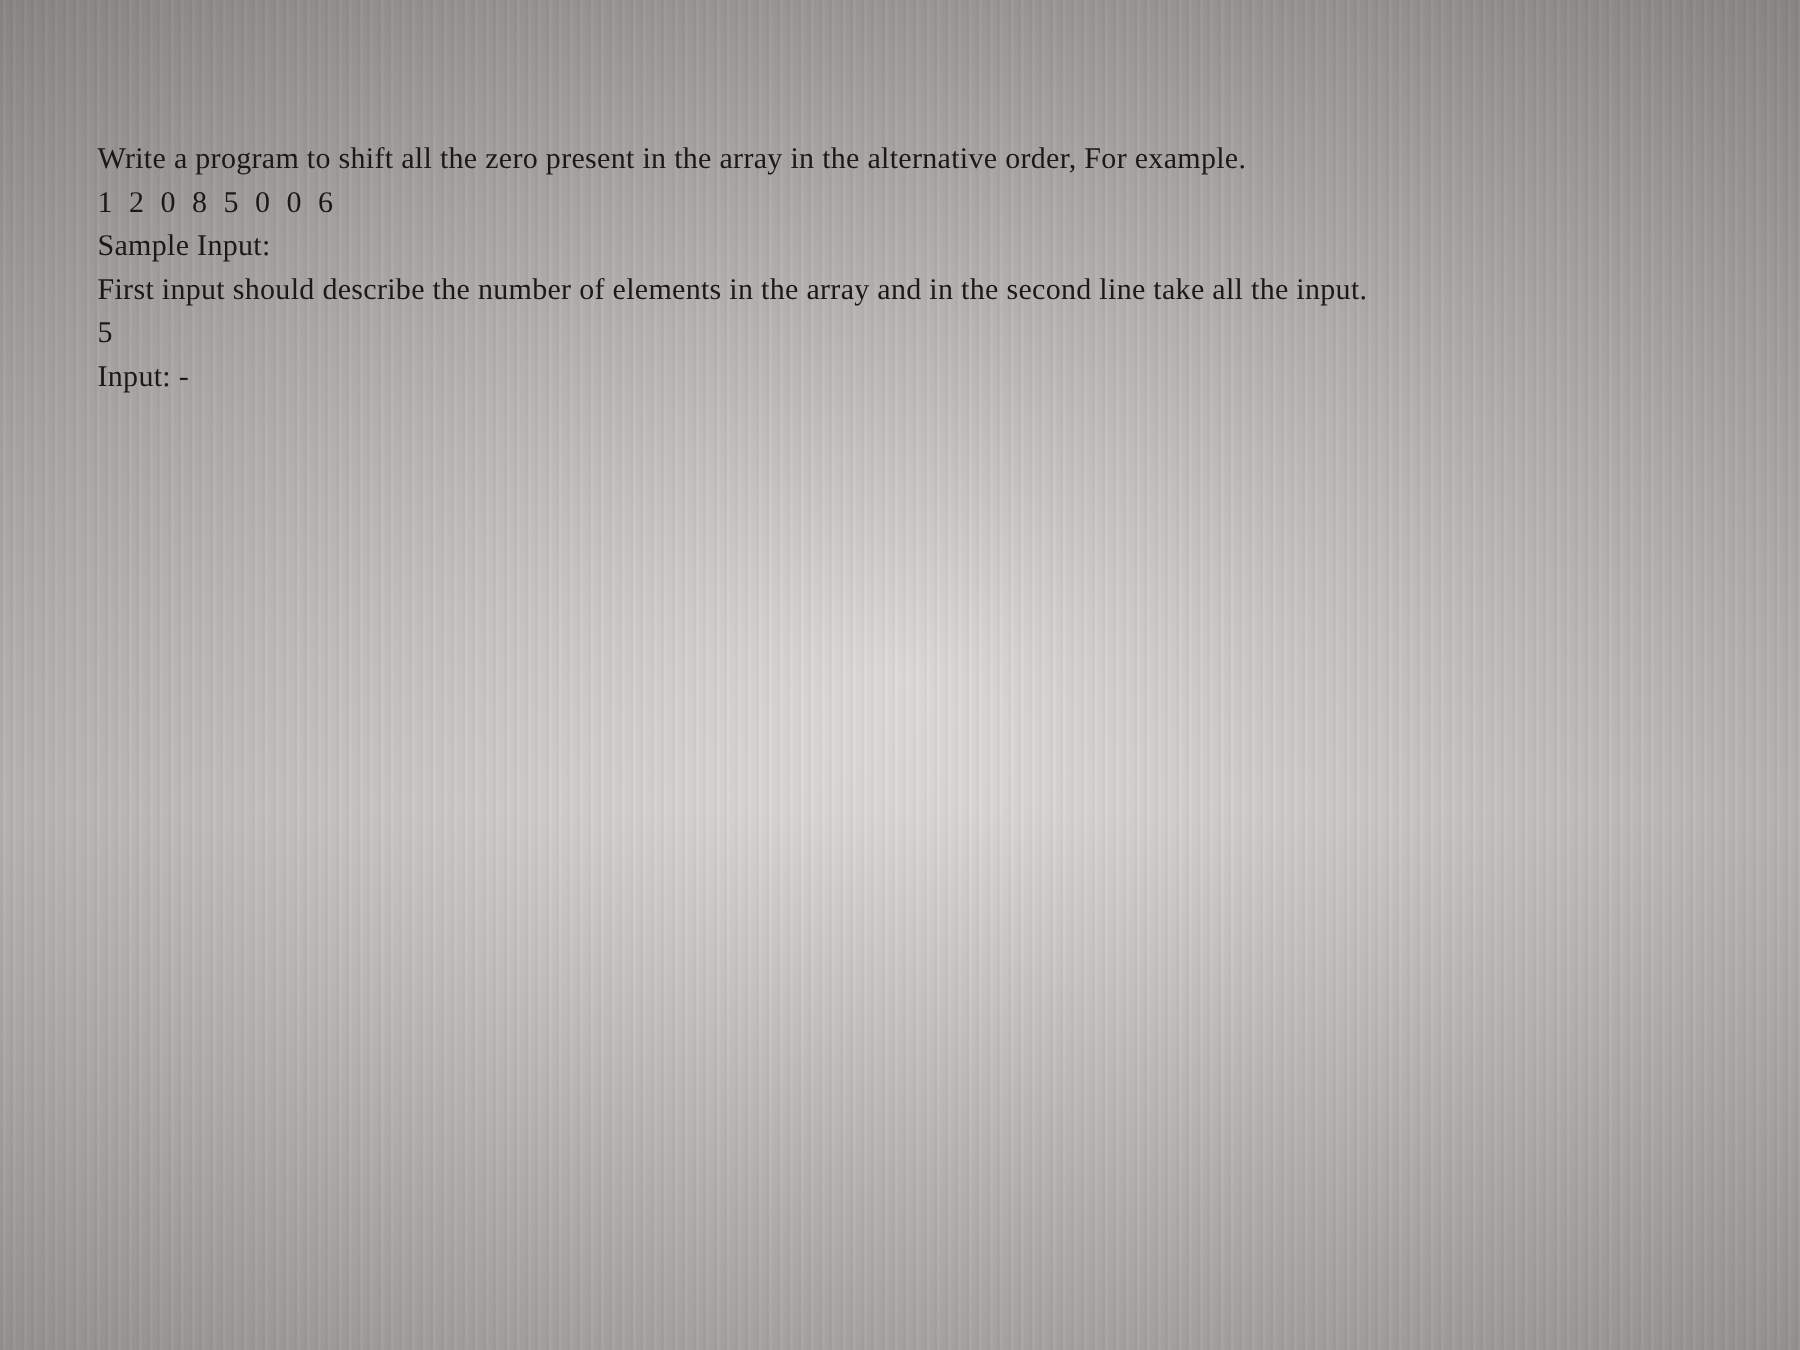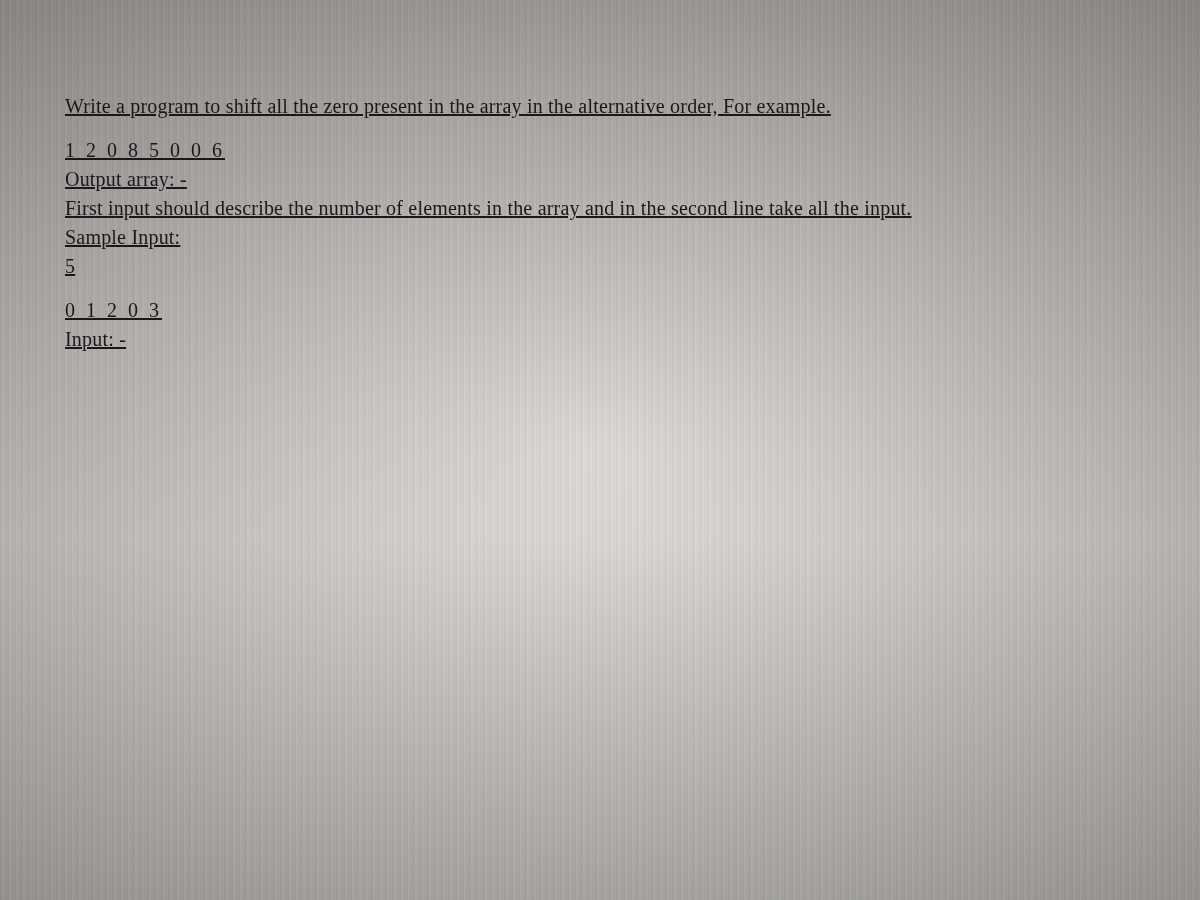--- a/index.html
+++ b/index.html
@@ -48,32 +48,28 @@
       position: relative;
       z-index: 1;
       padding: 92px 65px 0 65px;
       color: #1a1818;
       font-size: 20px;
       line-height: 1.45;
     }
     .line {
       display: block;
       letter-spacing: 0.2px;
-      text-decoration: underline;
     }
     .spaced {
       letter-spacing: 3px;
-      margin-top: 15px;
     }
   </style>
 </head>
 <body>
 
 <div class="content">
   <span class="line">Write a program to shift all the zero present in the array in the alternative order, For example.</span>
   <span class="line spaced">1 2 0 8 5 0 0 6</span>
-  <span class="line">Output array: -</span>
+  <span class="line">Sample Input:</span>
   <span class="line">First input should describe the number of elements in the array and in the second line take all the input.</span>
-  <span class="line">Sample Input:</span>
   <span class="line">5</span>
-  <span class="line spaced">0 1 2 0 3</span>
   <span class="line">Input: -</span>
 </div>
 
 </body></html>

